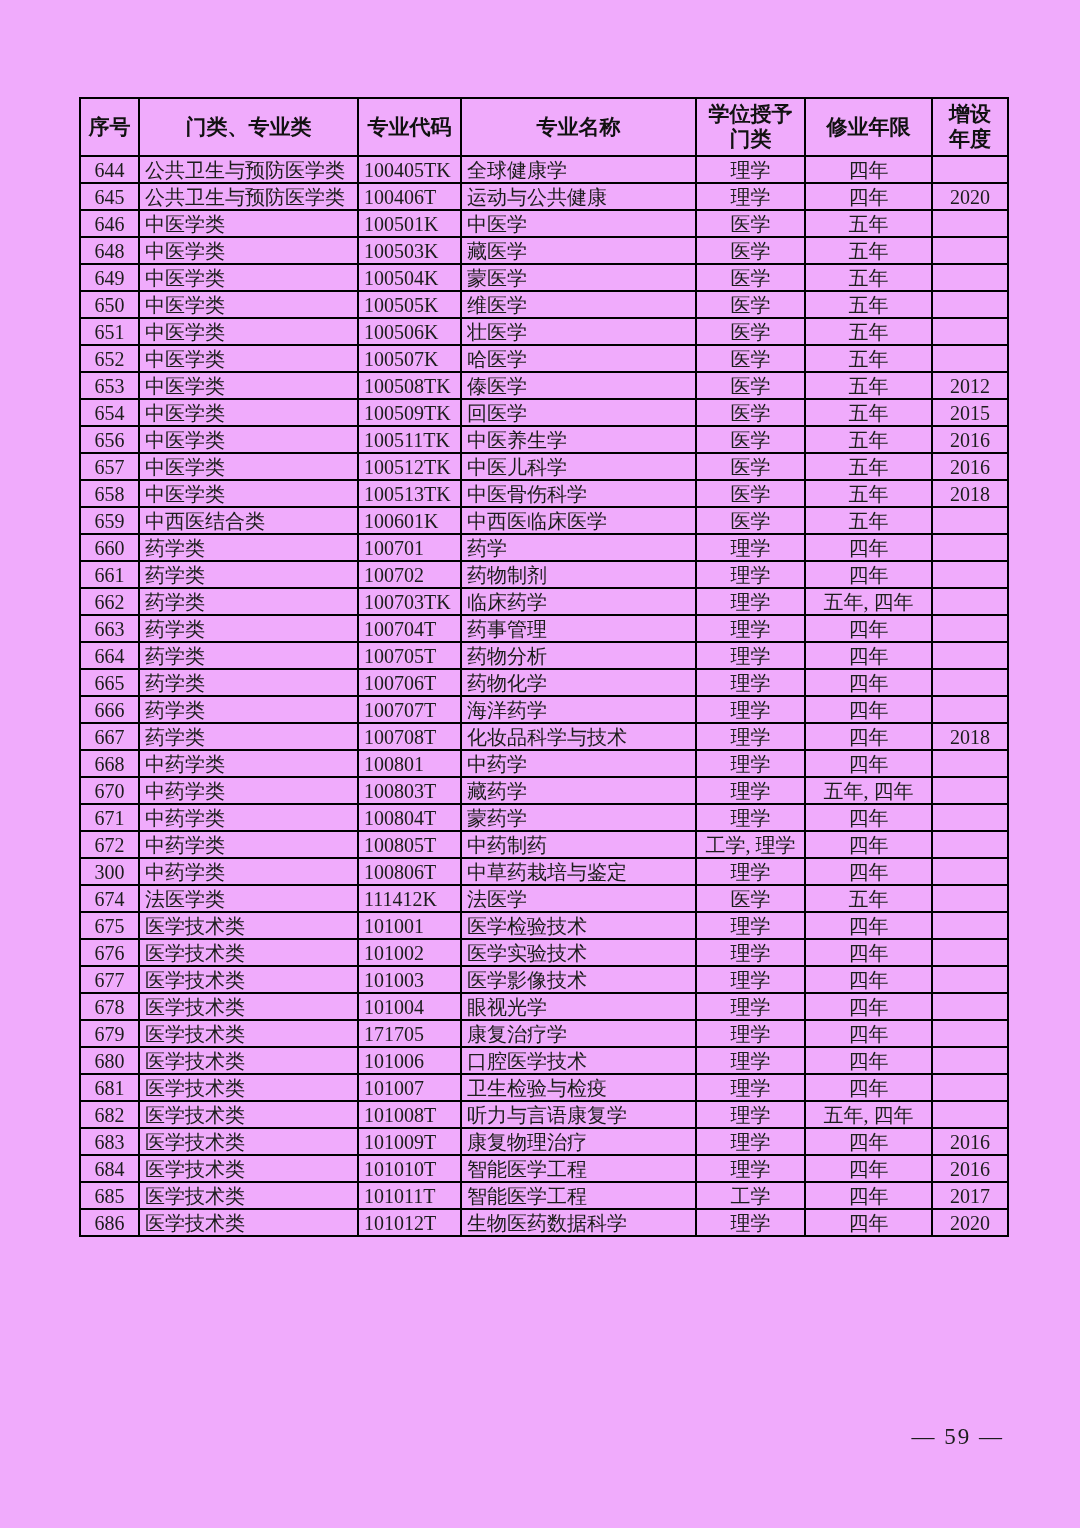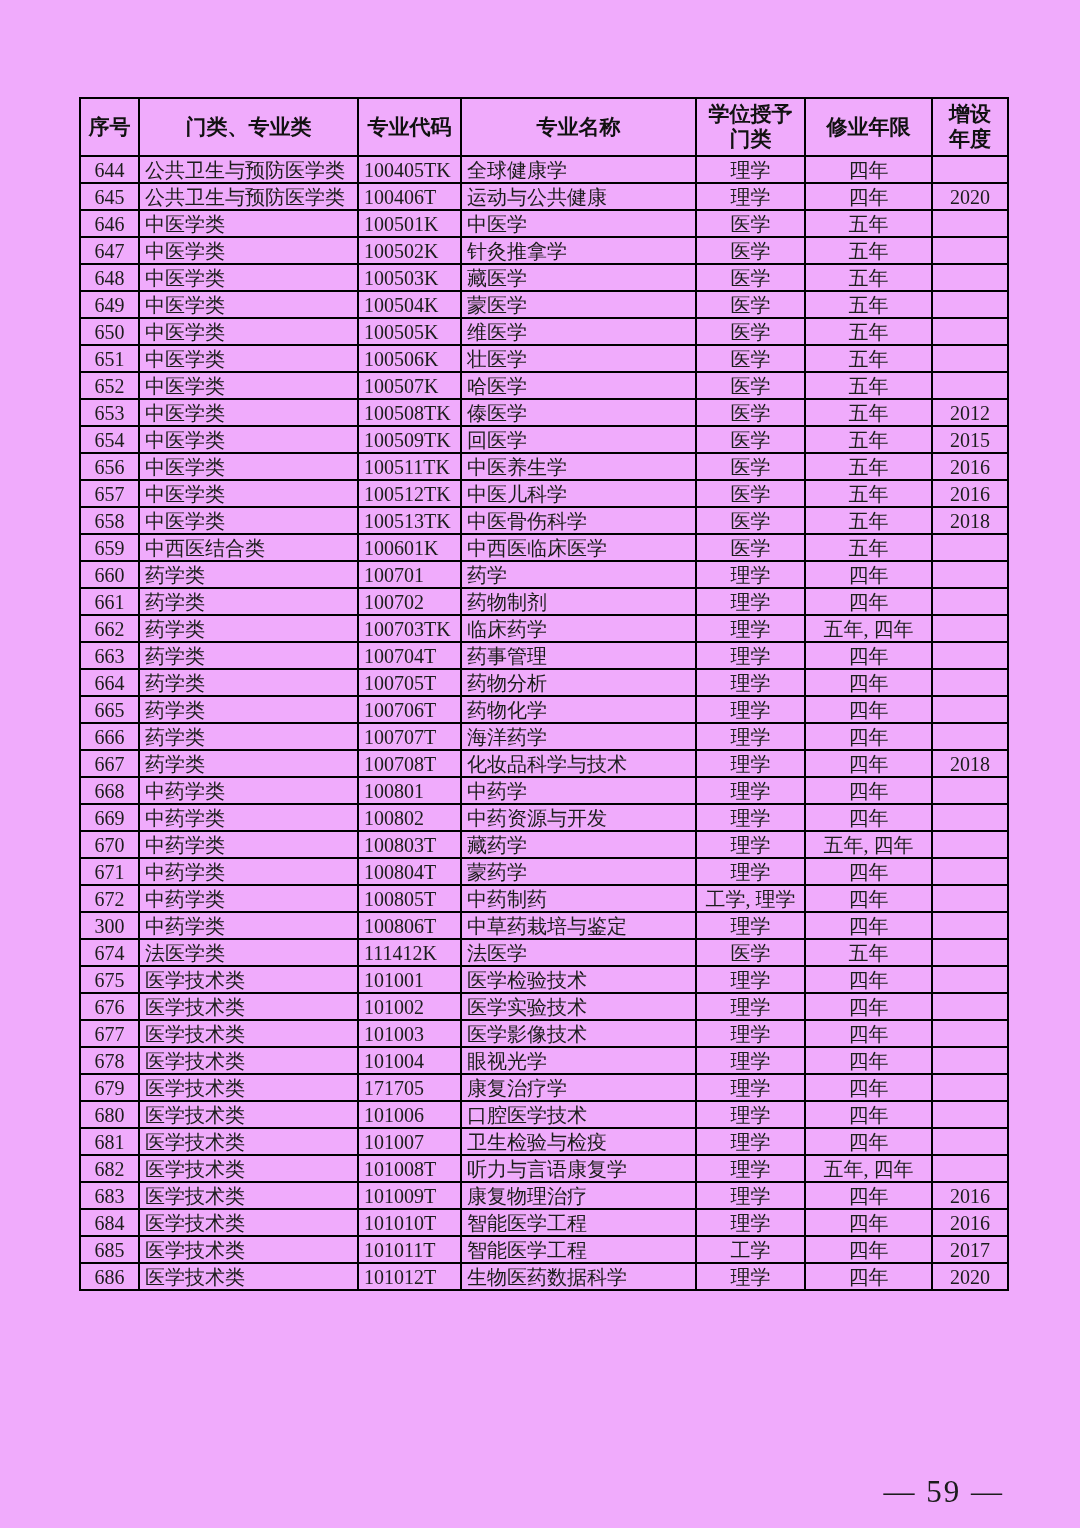--- a/index.html
+++ b/index.html
@@ -43,23 +43,23 @@
     height: 27px;
     padding: 0 2px;
     white-space: nowrap;
     vertical-align: middle;
     line-height: 1;
   }
   td.c0, td.c4, td.c5, td.c6 { text-align: center; }
   td.c1, td.c2, td.c3 { text-align: left; padding-left: 5px; }
   .footer {
     position: absolute;
-    top: 1474px;
+    top: 1424px;
     right: 76px;
-    font-size: 31px;
+    font-size: 23px;
     color: #1c1c1c;
     letter-spacing: 2px;
   }
 </style>
 </head>
 <body>
 
 <div class="page">
 
   <table class="catalog">
@@ -107,29 +107,20 @@
         <tr>
           <td class="c0">646</td>
           <td class="c1">中医学类</td>
           <td class="c2">100501K</td>
           <td class="c3">中医学</td>
           <td class="c4">医学</td>
           <td class="c5">五年</td>
           <td class="c6"></td>
         </tr>
         <tr>
-          <td class="c0">647</td>
-          <td class="c1">中医学类</td>
-          <td class="c2">100502K</td>
-          <td class="c3">针灸推拿学</td>
-          <td class="c4">医学</td>
-          <td class="c5">五年</td>
-          <td class="c6"></td>
-        </tr>
-        <tr>
           <td class="c0">648</td>
           <td class="c1">中医学类</td>
           <td class="c2">100503K</td>
           <td class="c3">藏医学</td>
           <td class="c4">医学</td>
           <td class="c5">五年</td>
           <td class="c6"></td>
         </tr>
         <tr>
           <td class="c0">649</td>
@@ -291,29 +282,20 @@
           <td class="c3">化妆品科学与技术</td>
           <td class="c4">理学</td>
           <td class="c5">四年</td>
           <td class="c6">2018</td>
         </tr>
         <tr>
           <td class="c0">668</td>
           <td class="c1">中药学类</td>
           <td class="c2">100801</td>
           <td class="c3">中药学</td>
-          <td class="c4">理学</td>
-          <td class="c5">四年</td>
-          <td class="c6"></td>
-        </tr>
-        <tr>
-          <td class="c0">669</td>
-          <td class="c1">中药学类</td>
-          <td class="c2">100802</td>
-          <td class="c3">中药资源与开发</td>
           <td class="c4">理学</td>
           <td class="c5">四年</td>
           <td class="c6"></td>
         </tr>
         <tr>
           <td class="c0">670</td>
           <td class="c1">中药学类</td>
           <td class="c2">100803T</td>
           <td class="c3">藏药学</td>
           <td class="c4">理学</td>

